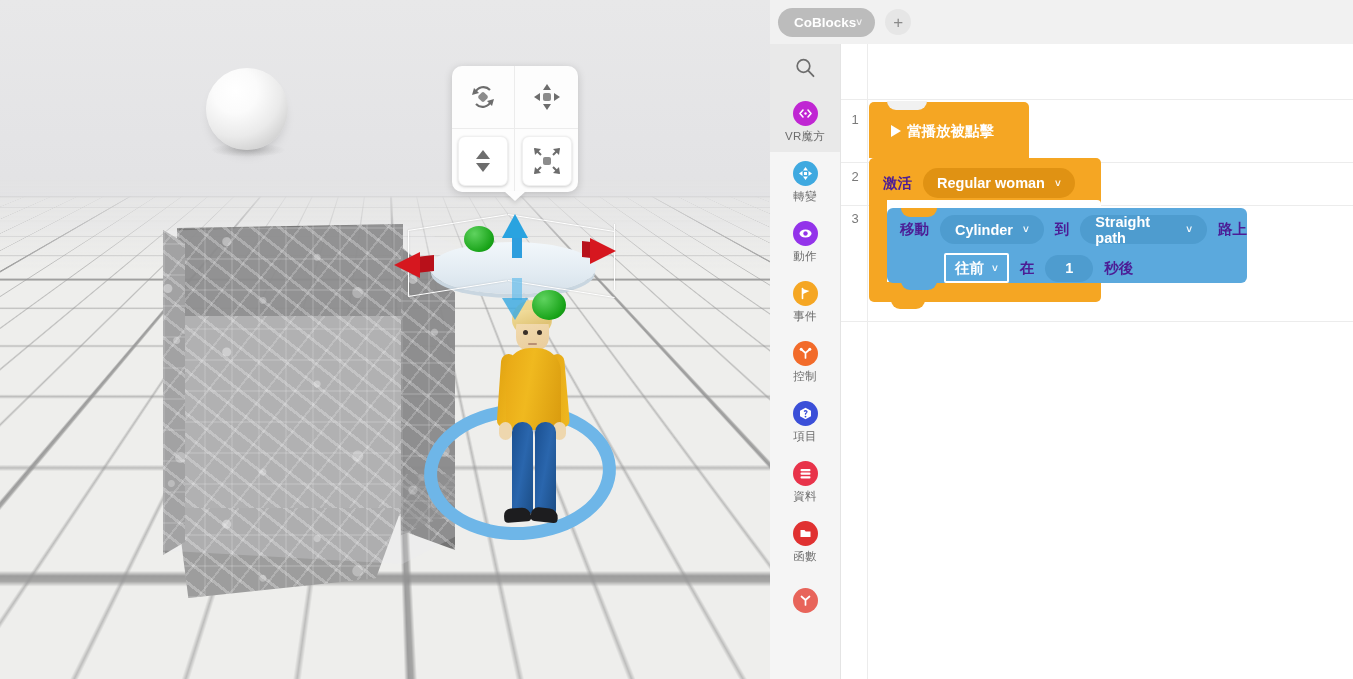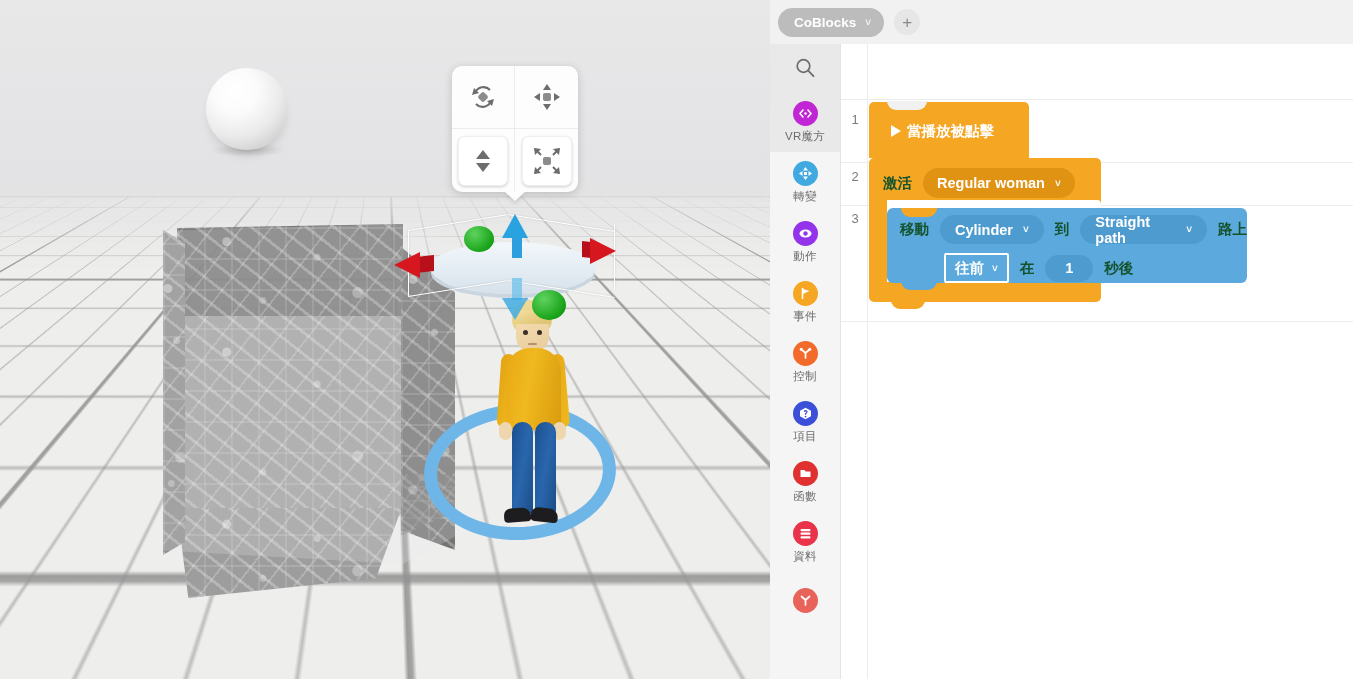--- a/index.html
+++ b/index.html
@@ -268,21 +268,21 @@
     background: #ffffff; display: flex; flex-direction: column;
   }
   .tabbar {
     height: 44px; background: #f1f1f1;
     display: flex; align-items: center; padding: 0 0 0 8px; gap: 10px;
     flex: none;
   }
   .tab {
     height: 29px; padding: 0 13px 0 16px; border-radius: 15px;
     background: #bcbcbc; color: #ffffff; font-size: 13.5px; font-weight: 600;
-    display: flex; align-items: center; gap: 9px; cursor: pointer;
+    display: flex; align-items: center; cursor: pointer;
   }
   .tab .cv { opacity: .8; font-size: 10px; }
   .tab-add {
     width: 26px; height: 26px; border-radius: 50%; background: #e6e6e6;
     color: #8a8a8a; font-size: 17px; line-height: 1;
     display: flex; align-items: center; justify-content: center; cursor: pointer;
   }
   .panelbody { flex: 1; display: flex; min-height: 0; }
 
   
@@ -346,21 +346,21 @@
     border-radius: 0 4px 4px 0;
   }
   .blk-c-bottomtab {
     position: absolute; left: 22px; top: 142px; width: 34px; height: 9px;
     background: #f5a623; border-radius: 0 0 9px 9px;
   }
   .activate-row {
     position: absolute; left: 14px; top: 10px;
     display: flex; align-items: center; gap: 11px;
   }
-  .lbl-w { color: #14532d; font-size: 14.5px; font-weight: 700; white-space: nowrap; }
+  .lbl-w { color: #4c1d95; font-size: 14.5px; font-weight: 700; white-space: nowrap; }
   .dd-orange {
     background: #e09213; color: #fff; font-size: 14.5px; font-weight: 700;
     border-radius: 15px; height: 30px; padding: 0 14px;
     display: inline-flex; align-items: center; gap: 10px; cursor: pointer;
   }
   .chev { font-size: 10px; opacity: .95; }
 
   .blk-move {
     position: absolute; left: 30px; top: 104px; width: 411px; height: 73px;
     background: #5ba9dd; border-radius: 6px;
@@ -595,37 +595,37 @@
             <svg width="15" height="15" viewBox="0 0 15 15">
               <path d="M7.5 1.8 L13 4.8 L13 10.2 L7.5 13.2 L2 10.2 L2 4.8 Z" fill="#fff"></path>
               <path d="M6 5.5 Q7.5 4 9 5.5 Q9 7 7.5 7.6 L7.5 8.8" stroke="#3b4fd8" stroke-width="1.2" fill="none"></path>
               <circle cx="7.5" cy="10.6" r=".9" fill="#3b4fd8"></circle>
             </svg>
           </div>
           <div class="cat-label">項目</div>
         </div>
 
         <div class="cat">
-          <div class="cat-ico" style="background:#e03131">
-            <svg width="15" height="15" viewBox="0 0 15 15">
-              <path d="M2.5 4 L6.5 4 L7.7 5.4 L12.5 5.4 L12.5 11 L2.5 11 Z" fill="#fff"></path>
-            </svg>
-          </div>
-          <div class="cat-label">函數</div>
-        </div>
-
-        <div class="cat">
           <div class="cat-ico" style="background:#e8334a">
             <svg width="15" height="15" viewBox="0 0 15 15">
               <rect x="2.5" y="3" width="10" height="2.2" rx="1" fill="#fff"></rect>
               <rect x="2.5" y="6.6" width="10" height="2.2" rx="1" fill="#fff"></rect>
               <rect x="2.5" y="10.2" width="10" height="2.2" rx="1" fill="#fff"></rect>
             </svg>
           </div>
           <div class="cat-label">資料</div>
+        </div>
+
+        <div class="cat">
+          <div class="cat-ico" style="background:#e03131">
+            <svg width="15" height="15" viewBox="0 0 15 15">
+              <path d="M2.5 4 L6.5 4 L7.7 5.4 L12.5 5.4 L12.5 11 L2.5 11 Z" fill="#fff"></path>
+            </svg>
+          </div>
+          <div class="cat-label">函數</div>
         </div>
 
         <div class="cat">
           <div class="cat-ico" style="background:#e8645a">
             <svg width="15" height="15" viewBox="0 0 15 15">
               <path d="M7.5 12 L7.5 7 L3.5 3.5 M7.5 7 L11.5 3.5" stroke="#fff" stroke-width="1.7" fill="none" stroke-linecap="round"></path>
             </svg>
           </div>
           <div class="cat-label"></div>
         </div>

